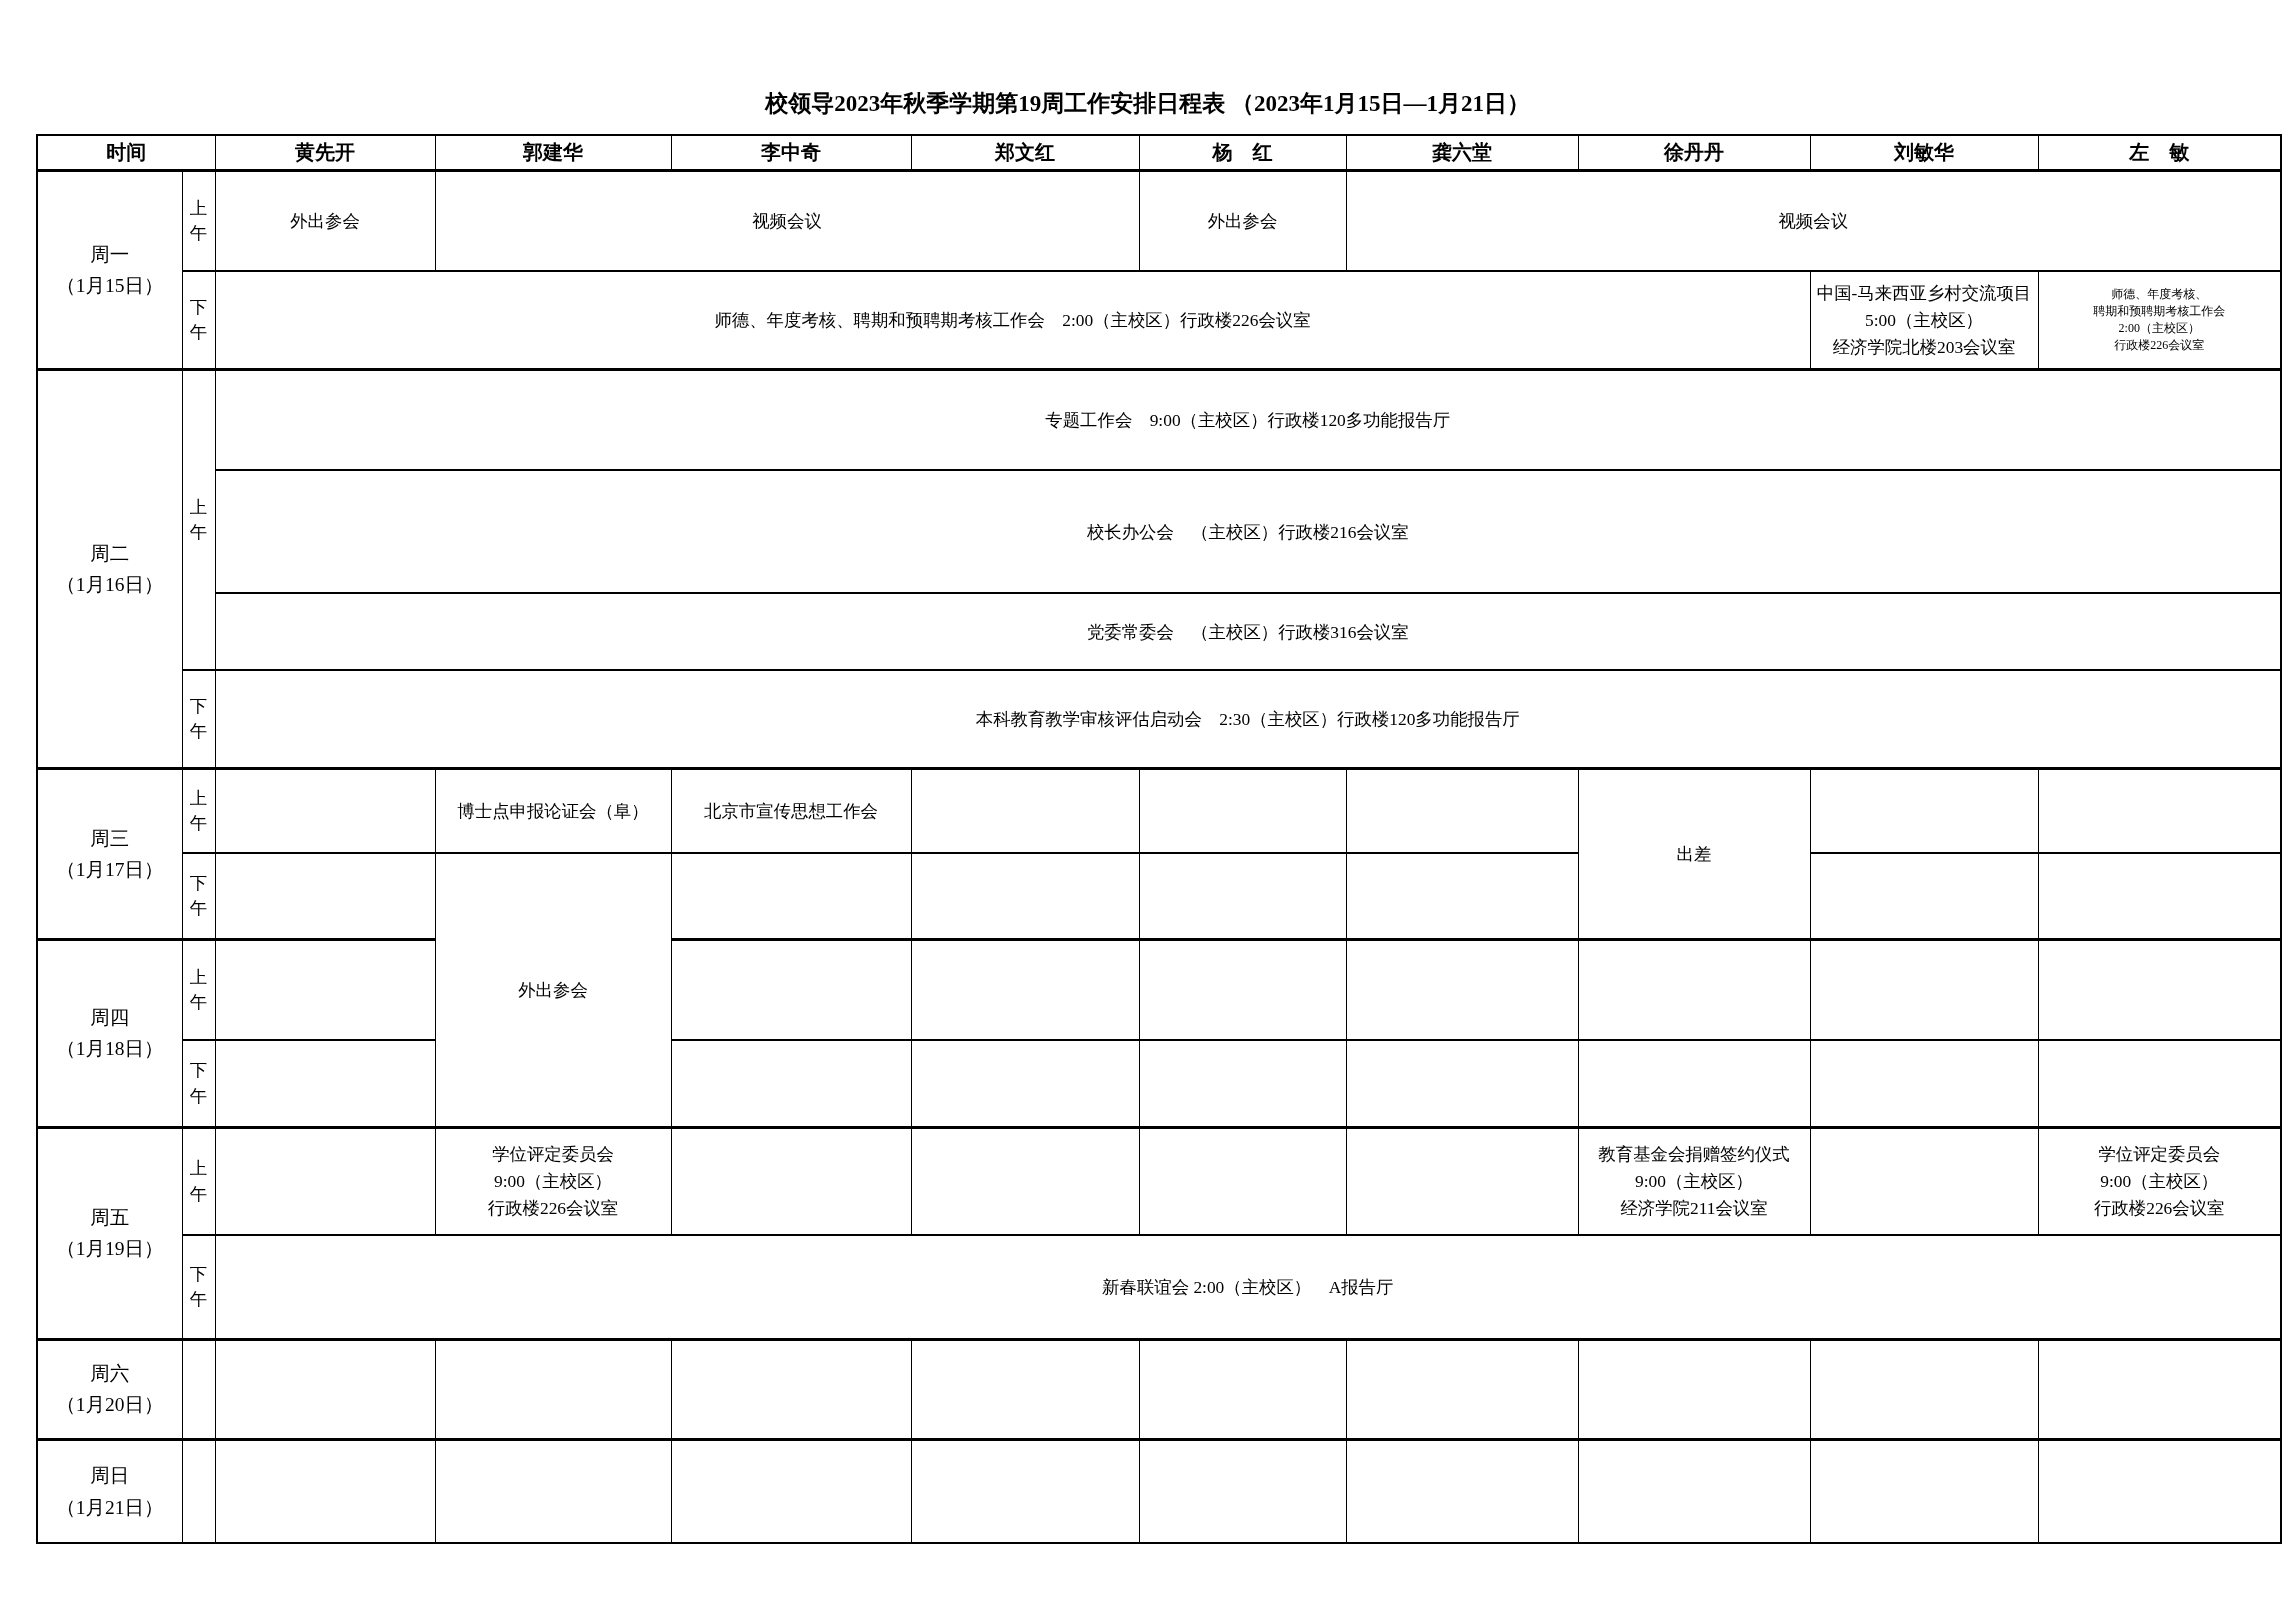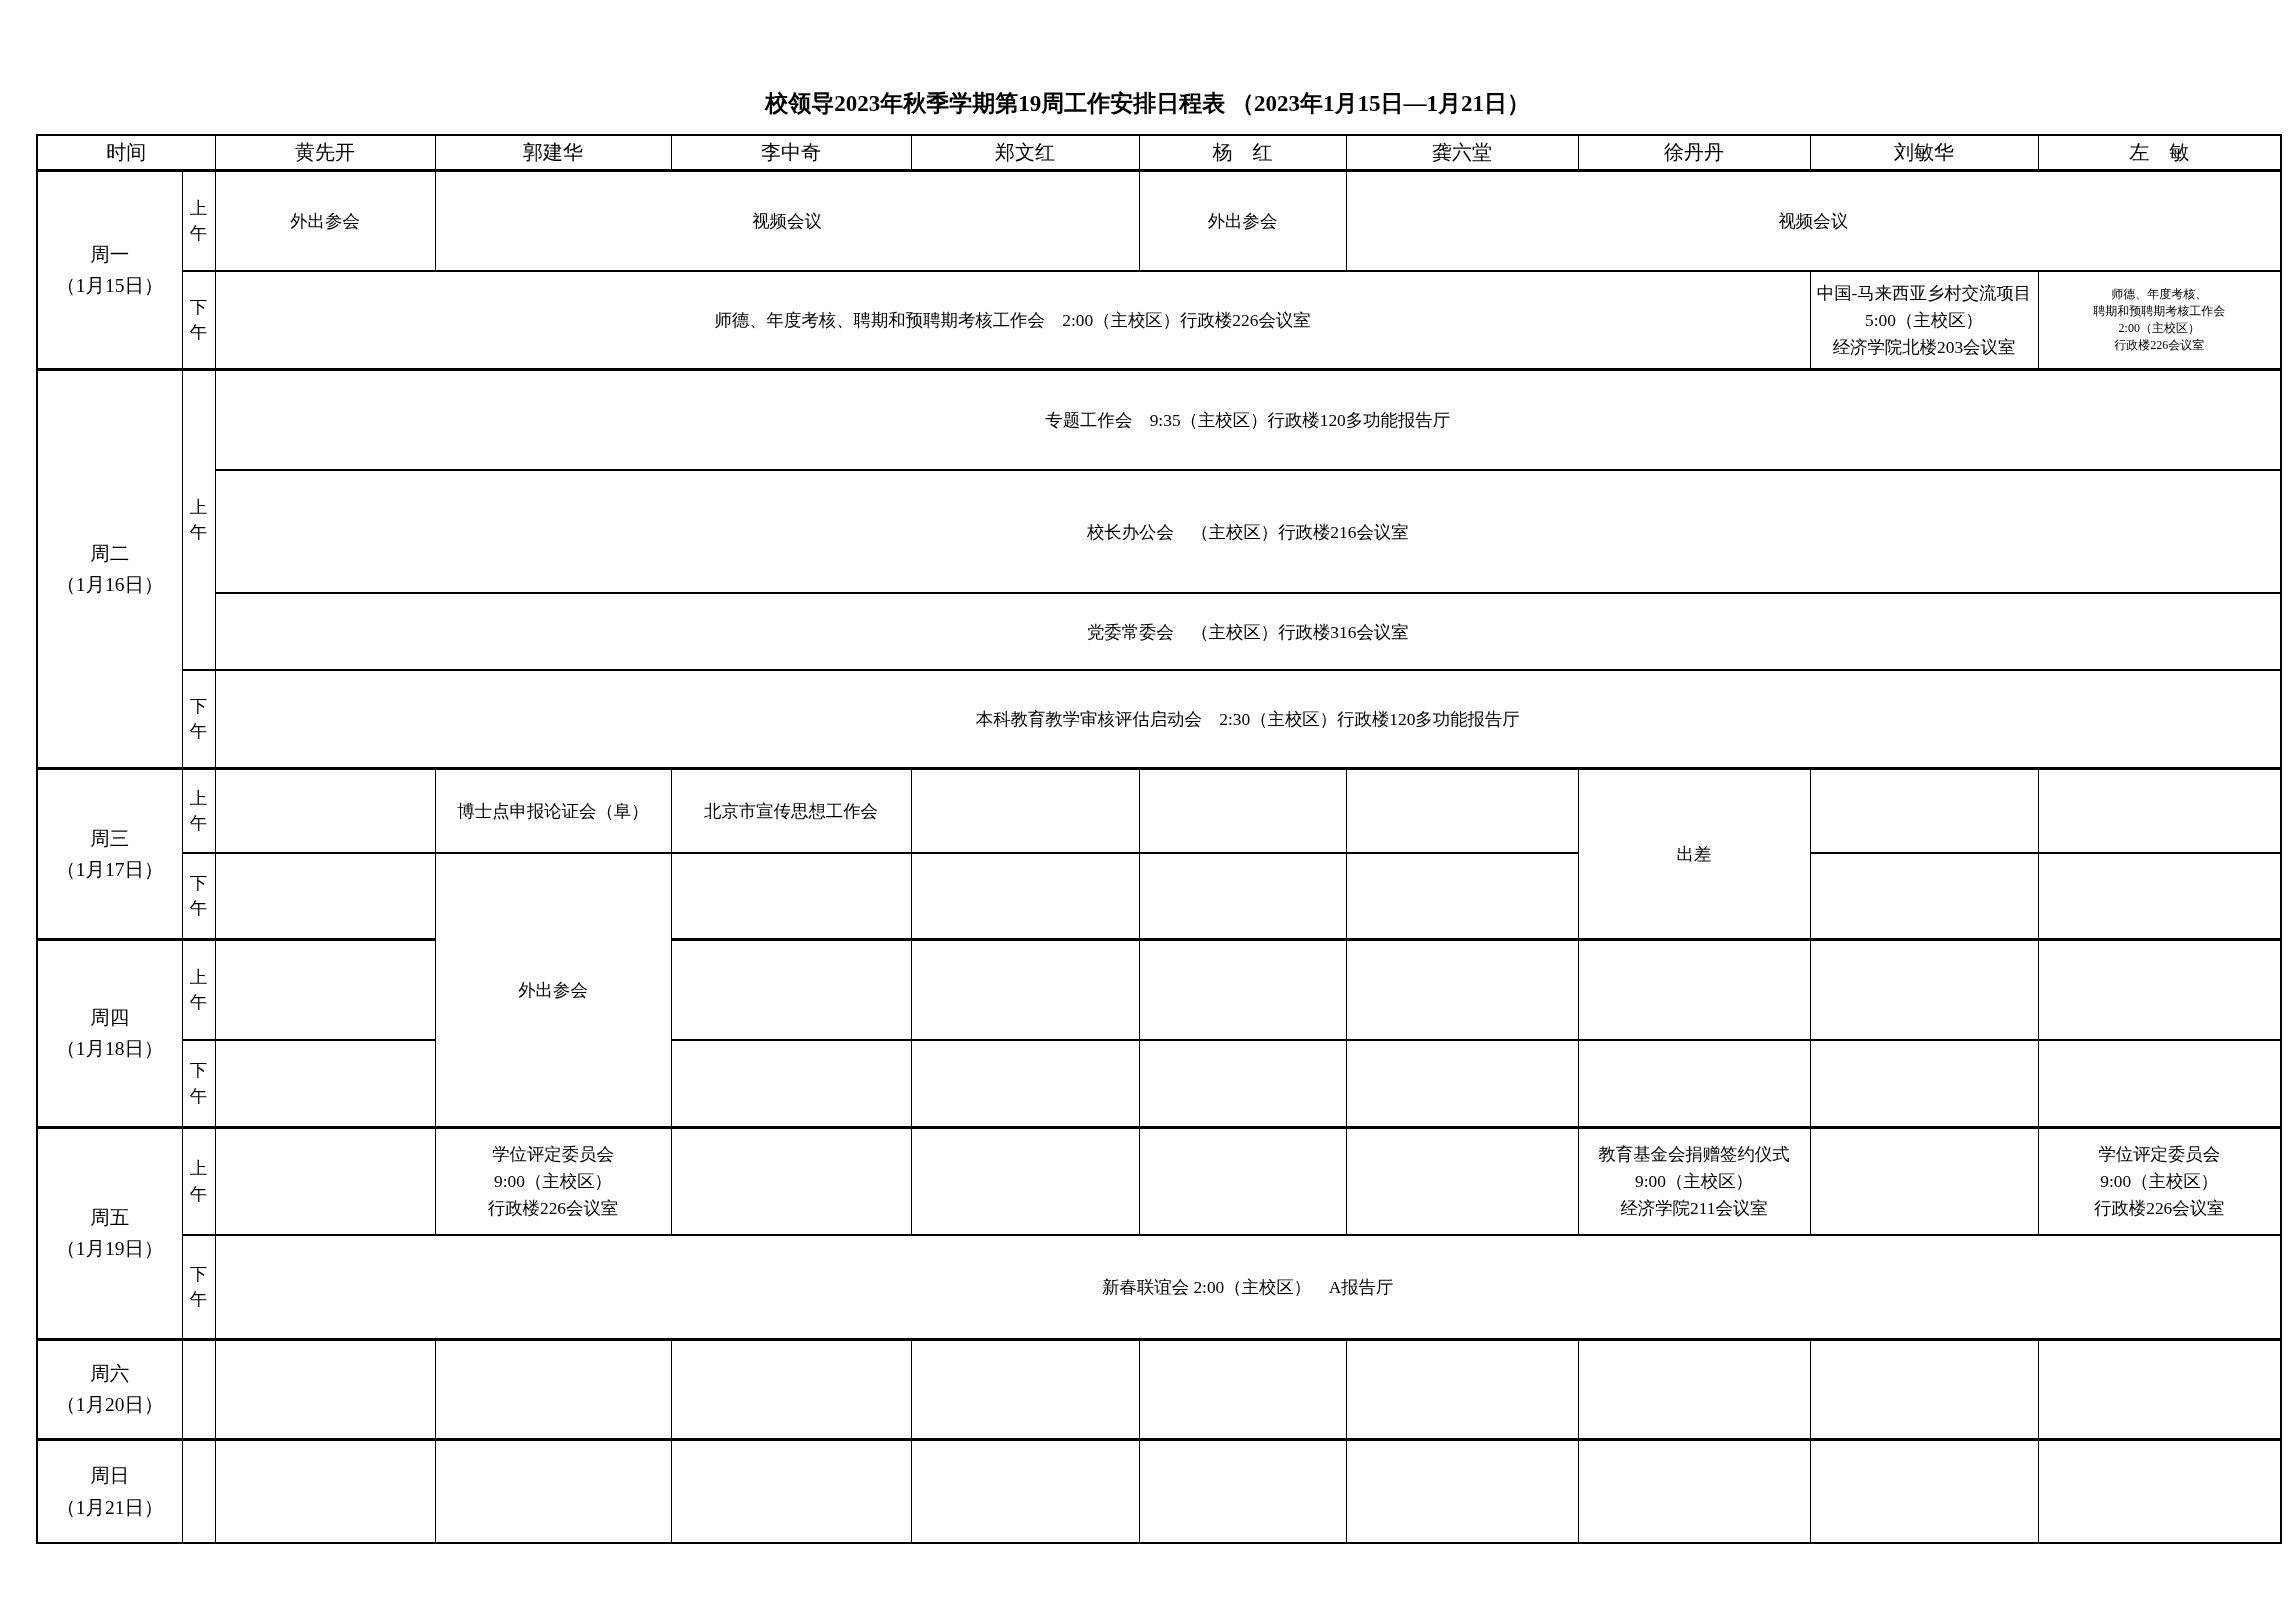--- a/index.html
+++ b/index.html
@@ -37,21 +37,21 @@
     border-bottom-width: 2.2px;
     text-align: center;
     vertical-align: middle;
     padding: 2.9px 5.8px;
     font-size: 17.4px;
     line-height: 1.5;
     white-space: pre-line;
     overflow: hidden;
   }
   thead th {
-    font-weight: normal;
+    font-weight: bold;
     font-size: 20px;
     border-bottom-width: 3.6px;
     padding: 1.4px 2.9px;
     white-space: nowrap;
   }
   tr.day-start > td { border-top-width: 3.6px; }
   td.day-label {
     font-weight: normal;
     font-size: 19.5px;
     line-height: 1.6;
@@ -126,21 +126,21 @@
 聘期和预聘期考核工作会
 2:00（主校区）
 行政楼226会议室</td>
       </tr>
 
       <tr class="day-start" style="height:101px">
         <td class="day-label" rowspan="4">周二
 （1月16日）</td>
         <td class="sub-label" rowspan="3">上
 午</td>
-        <td colspan="9">专题工作会　9:35（主校区）行政楼120多功能报告厅</td>
+        <td colspan="9">专题工作会　9:00（主校区）行政楼120多功能报告厅</td>
       </tr>
 
       <tr style="height:123px">
         <td colspan="9">校长办公会　（主校区）行政楼216会议室</td>
       </tr>
 
       <tr style="height:77px">
         <td colspan="9">党委常委会　（主校区）行政楼316会议室</td>
       </tr>
 

